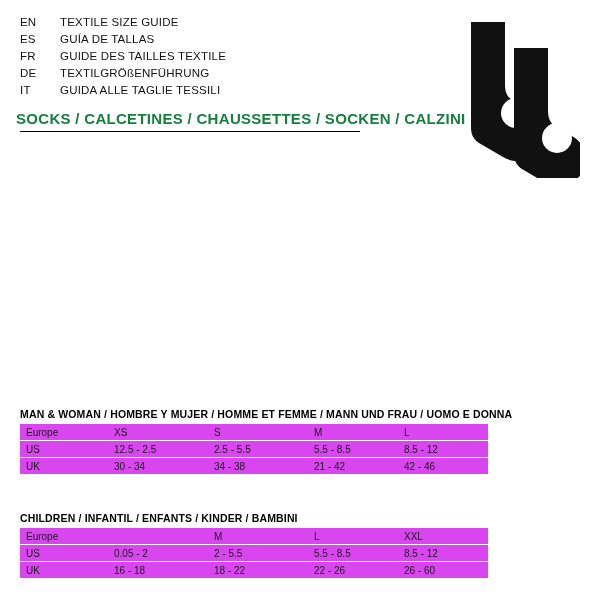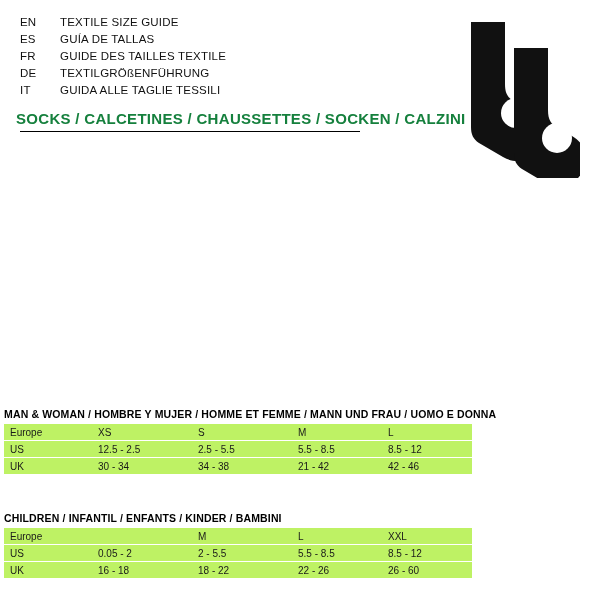--- a/index.html
+++ b/index.html
@@ -72,21 +72,21 @@
     position: absolute;
     left: 405px;
     top: 18px;
     width: 175px;
     height: 160px;
   }
 
   
   .table-section {
     position: absolute;
-    left: 4px;
+    left: 20px;
     width: 468px;
   }
   .section-man { top: 408px; }
   .section-kids { top: 512px; }
 
   .section-title {
     font-size: 10.5px;
     font-weight: bold;
     letter-spacing: 0.15px;
     color: #000;
@@ -100,21 +100,21 @@
   }
   table.size-table td {
     height: 16px;
     font-size: 10px;
     color: #1a1a1a;
     padding: 0 0 0 6px;
     border: none;
     vertical-align: middle;
   }
   table.size-table tr.shaded td {
-    background: #bef264;
+    background: #d946ef;
   }
   table.size-table tr.plain td {
     background: #ffffff;
   }
   table.size-table col.c0 { width: 88px; }
   table.size-table col.c1 { width: 100px; }
   table.size-table col.c2 { width: 100px; }
   table.size-table col.c3 { width: 90px; }
   table.size-table col.c4 { width: 90px; }
   .row-sep {

